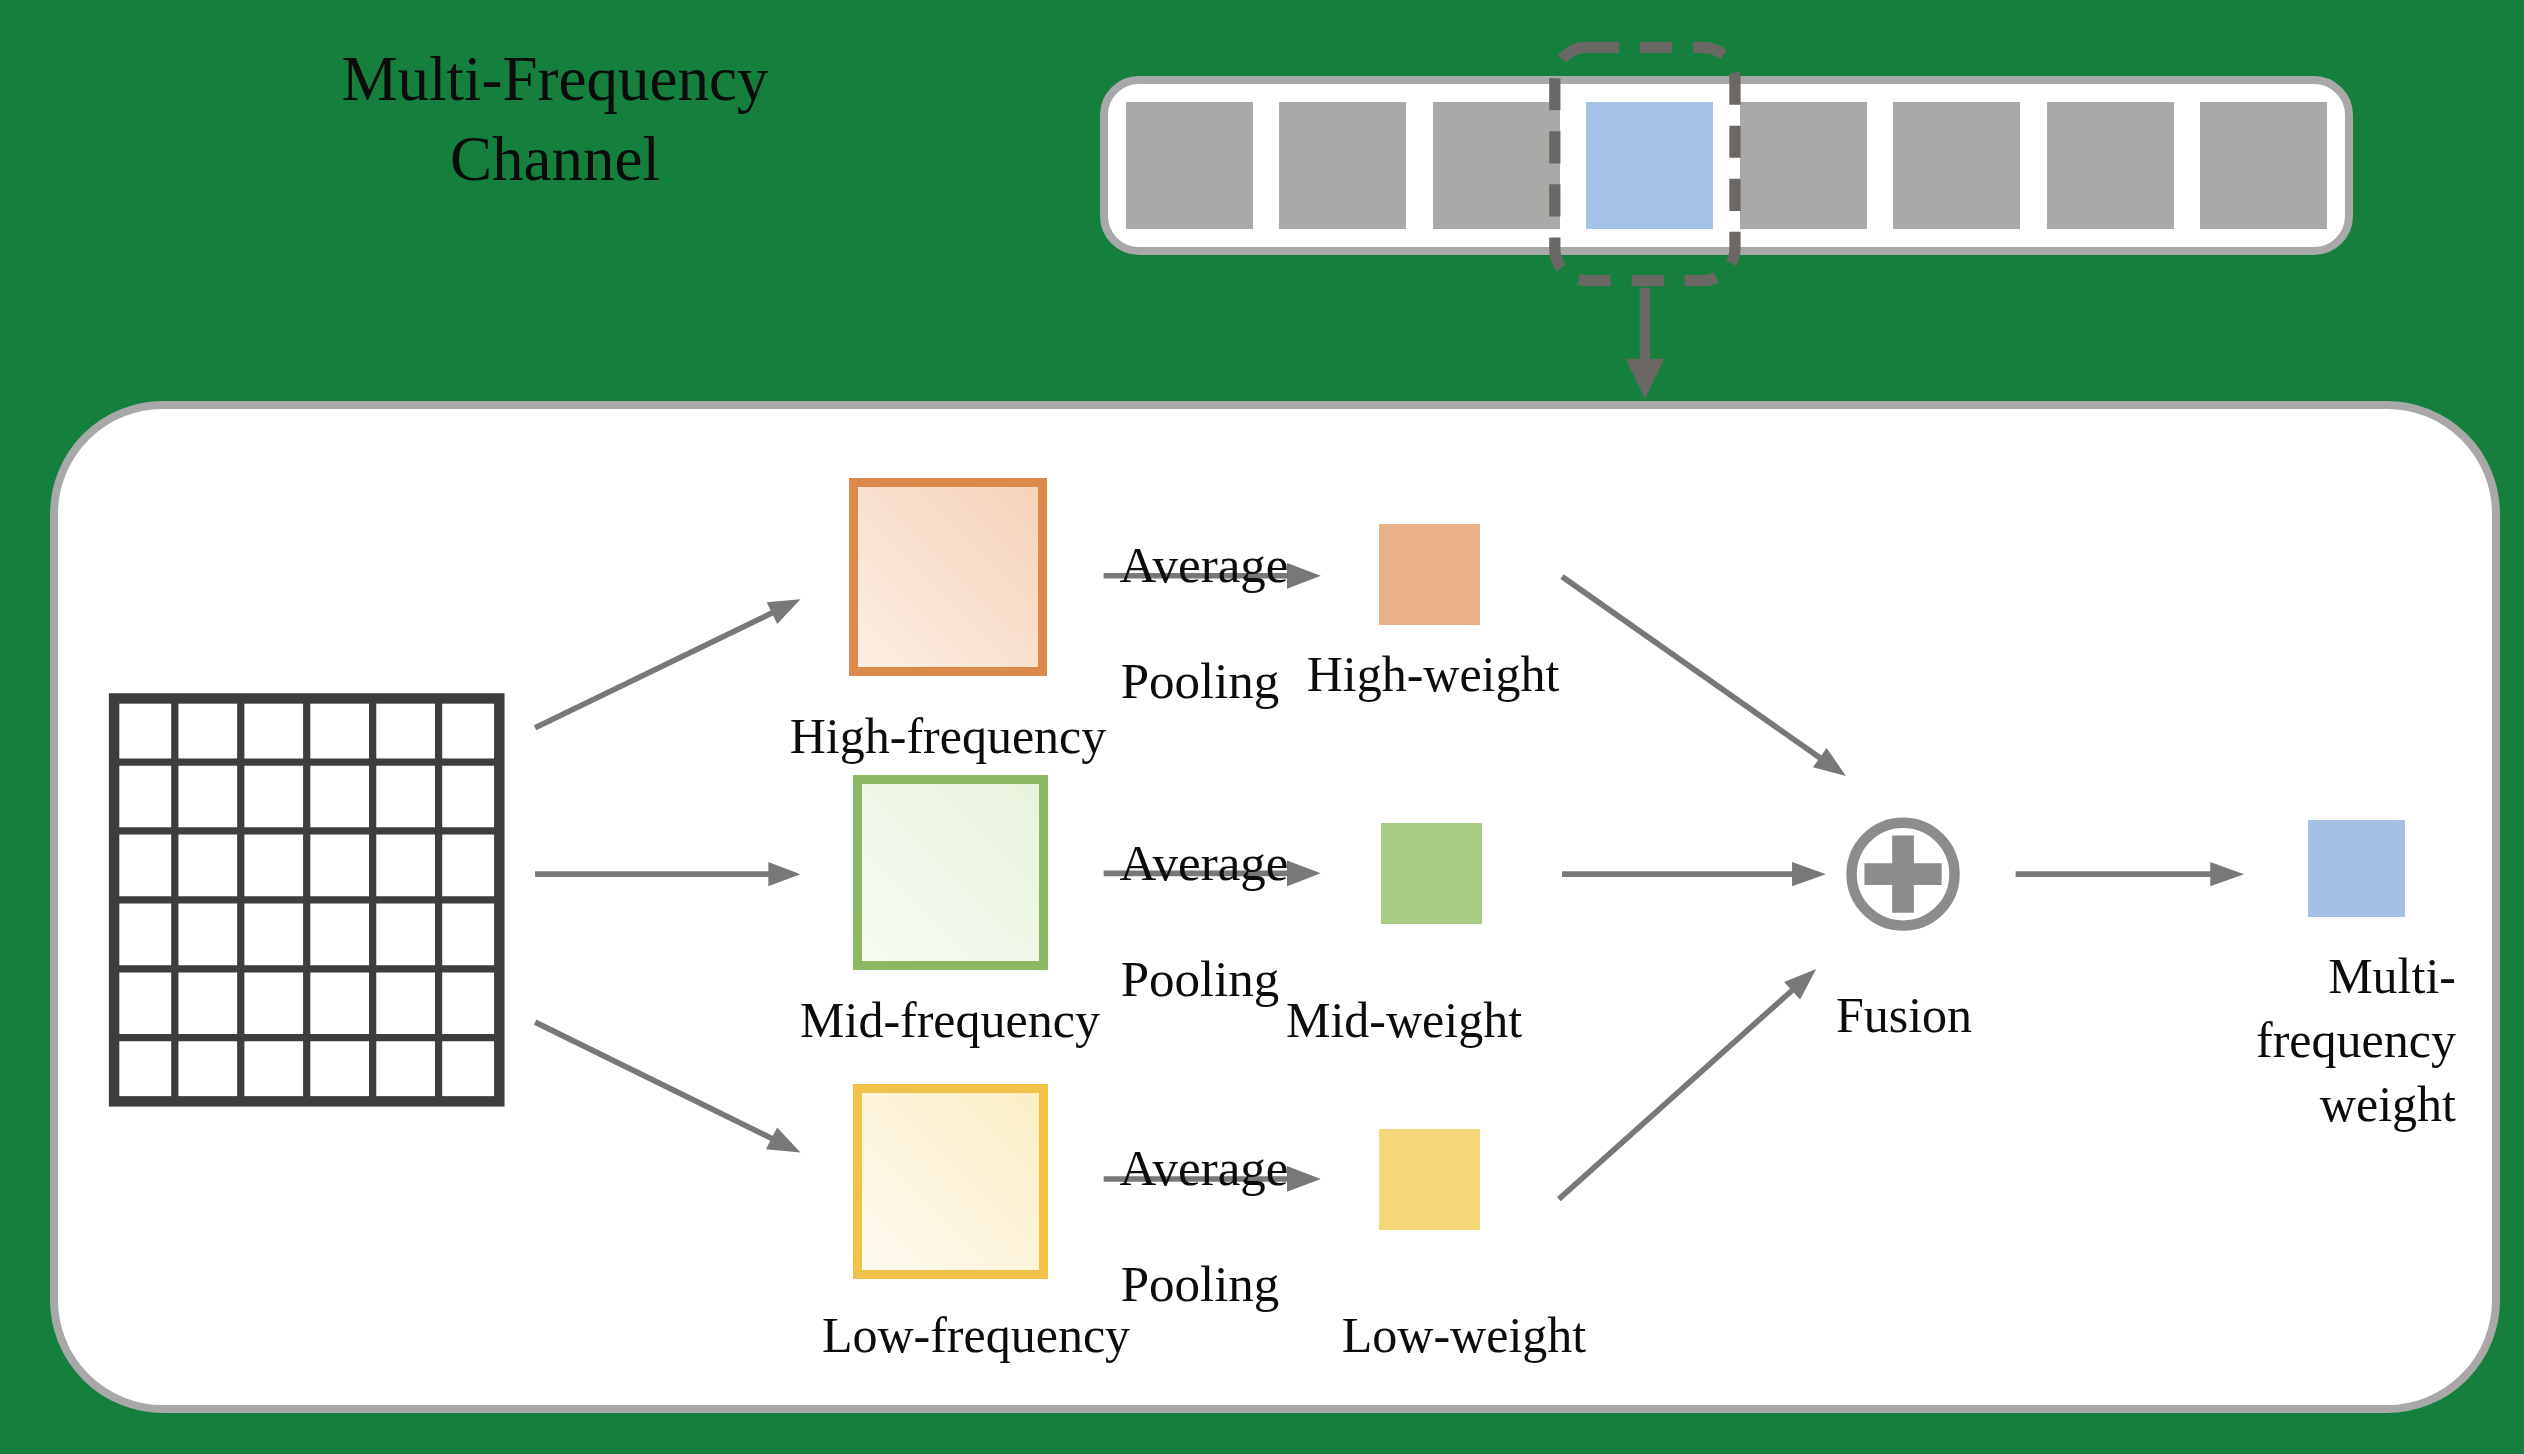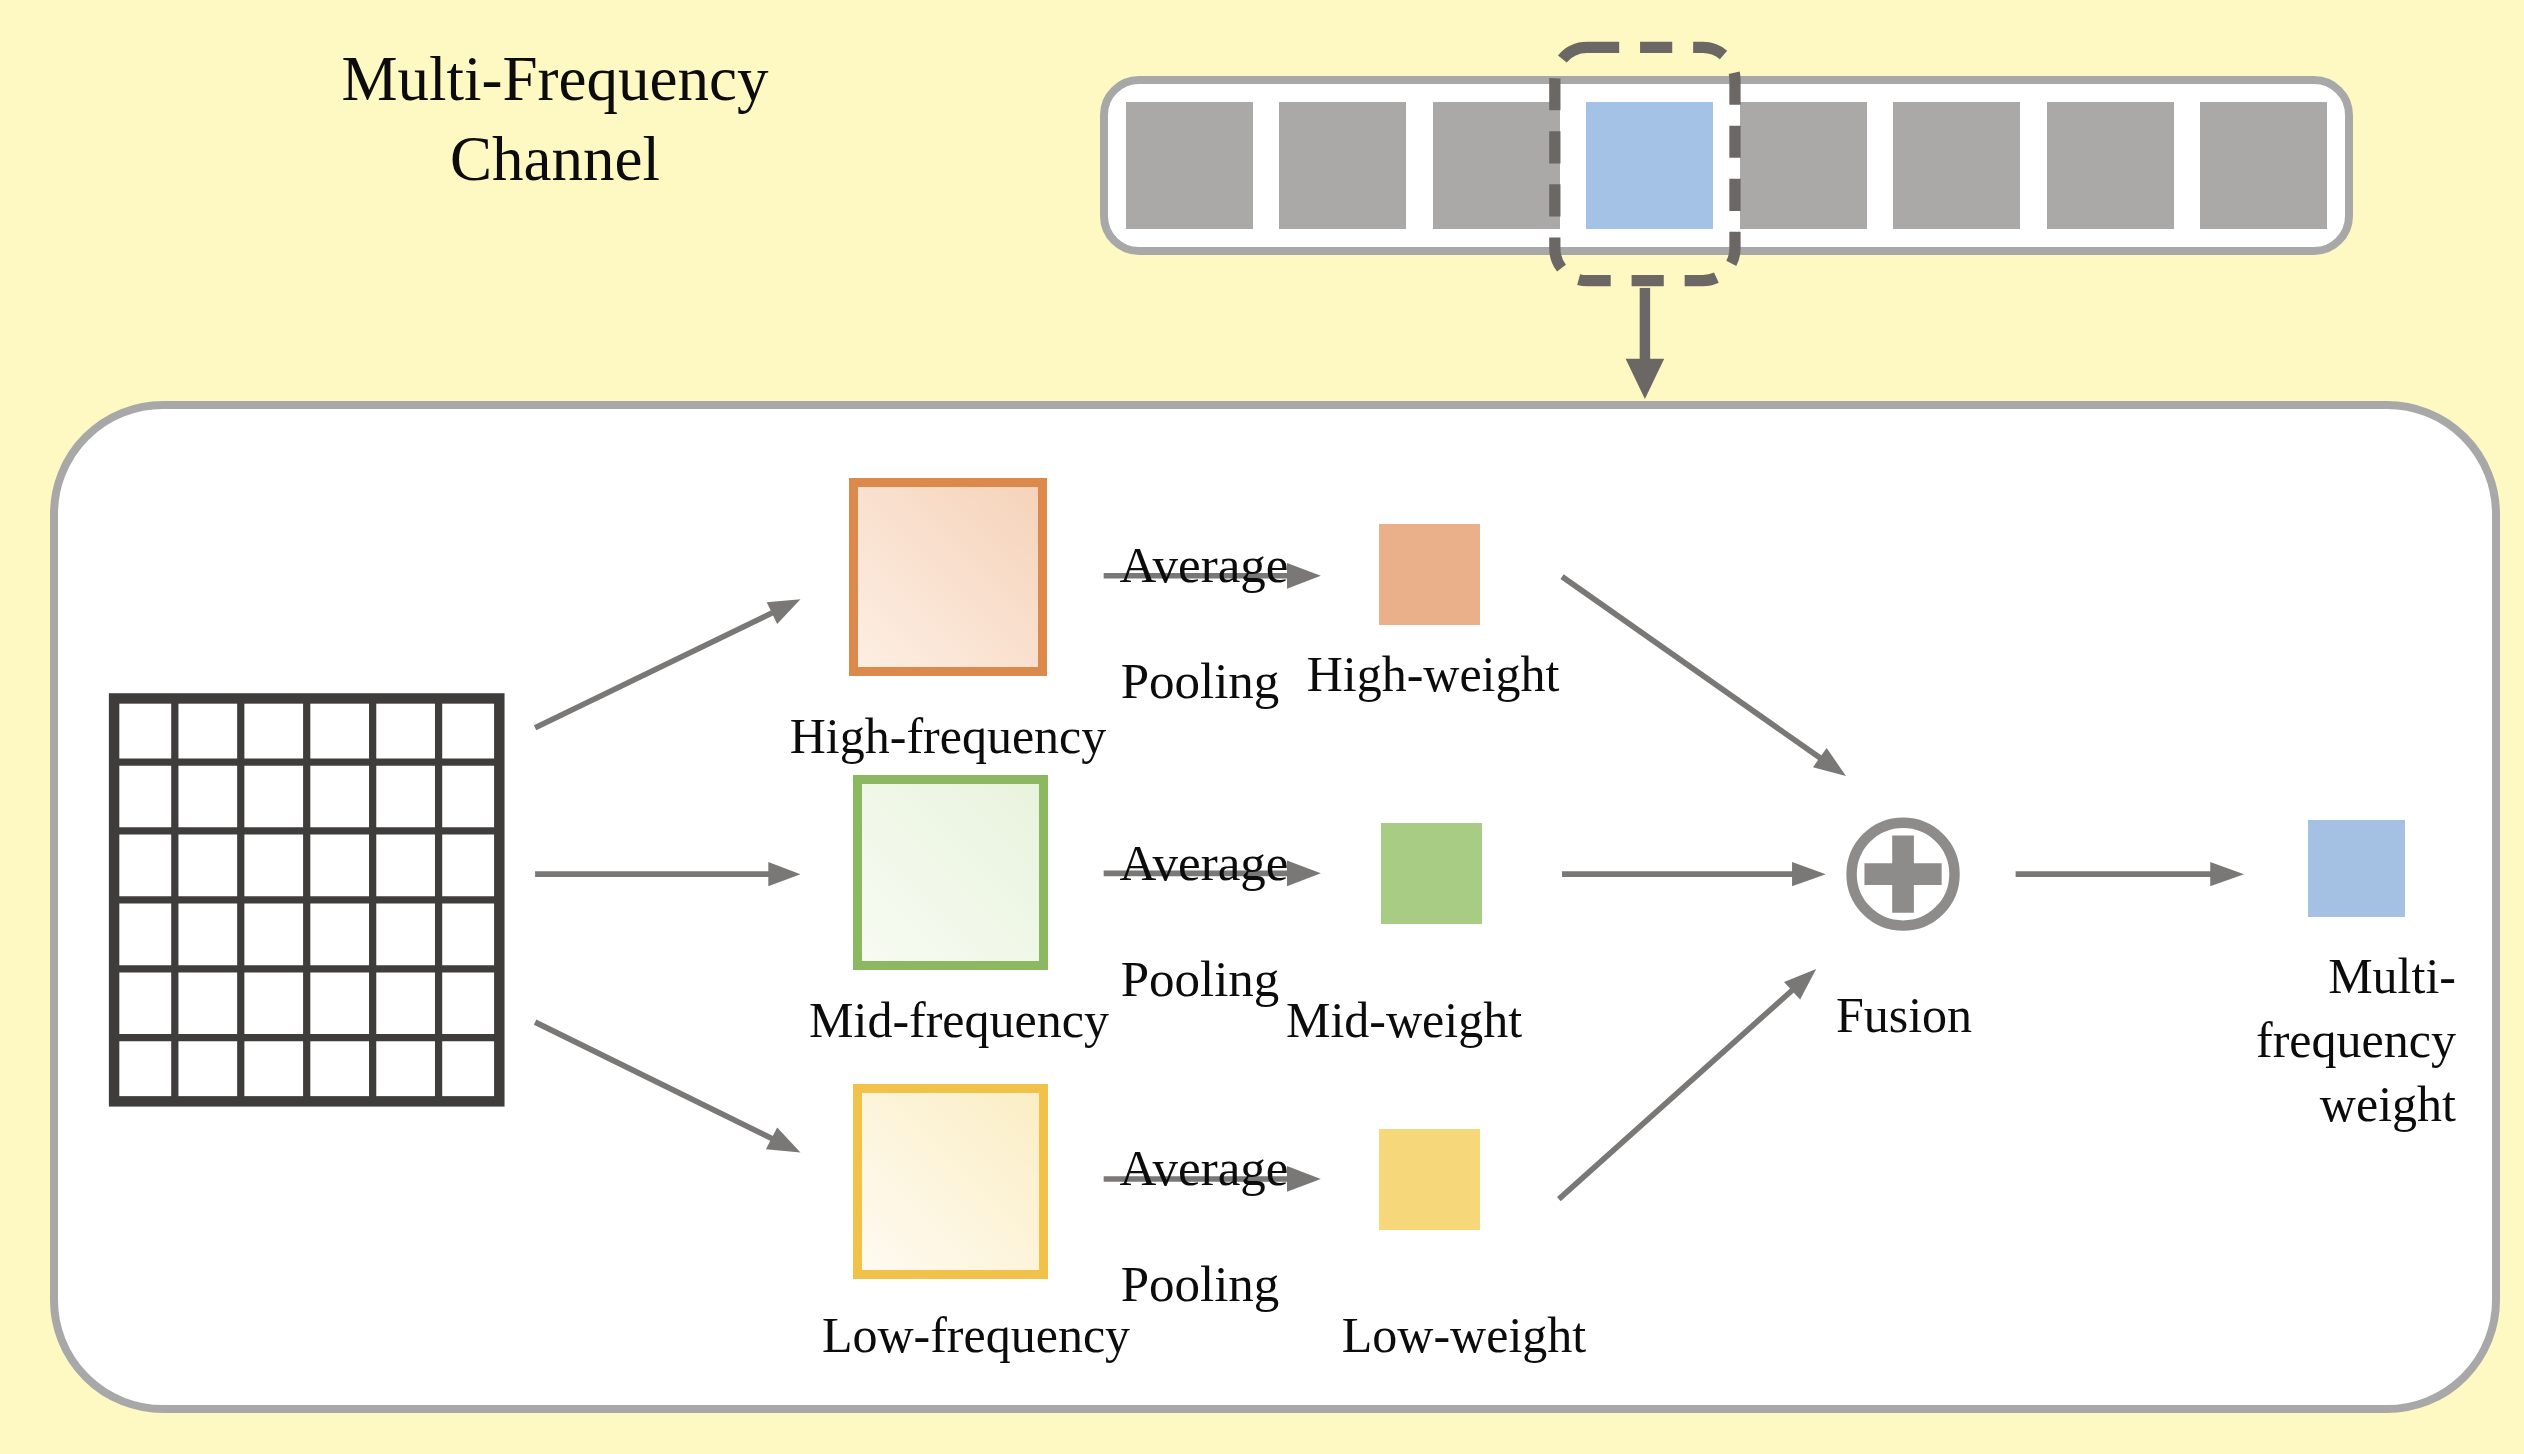--- a/index.html
+++ b/index.html
@@ -1,18 +1,18 @@
 <!DOCTYPE html>
 <html style="--frame-gray: #a8a8a8; --dark-gray: #6b6764; --arrow-gray: #7a7876; --fusion-gray: #8e8c8a; --grid-gray: #3f3d3c; --bar-gray: #aba9a7; --bar-blue: #a4c2e6; --blue: #a4c1e3; --orange-border: #db8a4b; --orange-fill-dark: #f5d3ba; --orange-fill-light: #fdeee3; --orange-weight: #eab089; --green-border: #8bb861; --green-fill-dark: #e8f3dd; --green-fill-light: #f7fbf2; --green-weight: #a9cc84; --yellow-border: #f0c24a; --yellow-fill-dark: #fbeec5; --yellow-fill-light: #fefaf0; --yellow-weight: #f6d87b;font-size:13px"><head>
 <meta charset="utf-8">
 <style>
   html,body{margin:0;padding:0;background:#ffffff;}
   body{width:2525px;height:1454px;overflow:hidden;
        font-family:"Liberation Serif","DejaVu Serif",serif;color:#121212;}
-  .canvas{position:absolute;left:0;top:0;width:2525px;height:1454px;background:#fef9c3;}
+  .canvas{position:absolute;left:0;top:0;width:2525px;height:1454px;background:#15803d;}
 
   
   .title{position:absolute;left:555px;top:39px;transform:translateX(-50%);
          text-align:center;font-size:63px;line-height:80px;color:#0c0c0c;white-space:nowrap;}
 
   
   .channel-bar{position:absolute;left:1100px;top:76px;width:1253px;height:179px;
                box-sizing:border-box;border:8px solid var(--frame-gray);
                border-radius:39px;background:#ffffff;display:flex;align-items:center;
                justify-content:center;gap:26.5px;z-index:2;}
@@ -44,21 +44,21 @@
   .output-sq{position:absolute;left:2308px;top:820px;width:97px;height:97px;
              background:var(--blue);z-index:3;}
 
   
   .lbl{position:absolute;transform:translate(-50%,-50%);font-size:50px;
        white-space:nowrap;z-index:6;color:#0c0c0c;}
   .pool-lbl{position:absolute;transform:translate(-50%,-50%);font-size:51px;
             white-space:nowrap;z-index:6;color:#0c0c0c;margin-top:44px;}
   .lbl-high-frequency{left:948px;top:736px;}
   .lbl-high-weight{left:1433px;top:674px;}
-  .lbl-mid-frequency{left:950px;top:1020px;margin-left:9px;}
+  .lbl-mid-frequency{left:950px;top:1020px;}
   .lbl-mid-weight{left:1404px;top:1020px;}
   .lbl-low-frequency{left:950px;top:1335px;margin-left:26px;}
   .lbl-low-weight{left:1464px;top:1335px;}
   .avg1{left:1204px;top:521px;}  .pool1{left:1200px;top:637px;}
   .avg2{left:1204px;top:819px;} .pool2{left:1200px;top:935px;}
   .avg3{left:1204px;top:1124px;} .pool3{left:1200px;top:1240px;}
   .lbl-fusion{left:1904px;top:1015px;}
   .lbl-output{position:absolute;left:2356px;top:944px;transform:translateX(-50%);
               text-align:right;font-size:50px;line-height:64px;z-index:6;color:#0c0c0c;}
 

